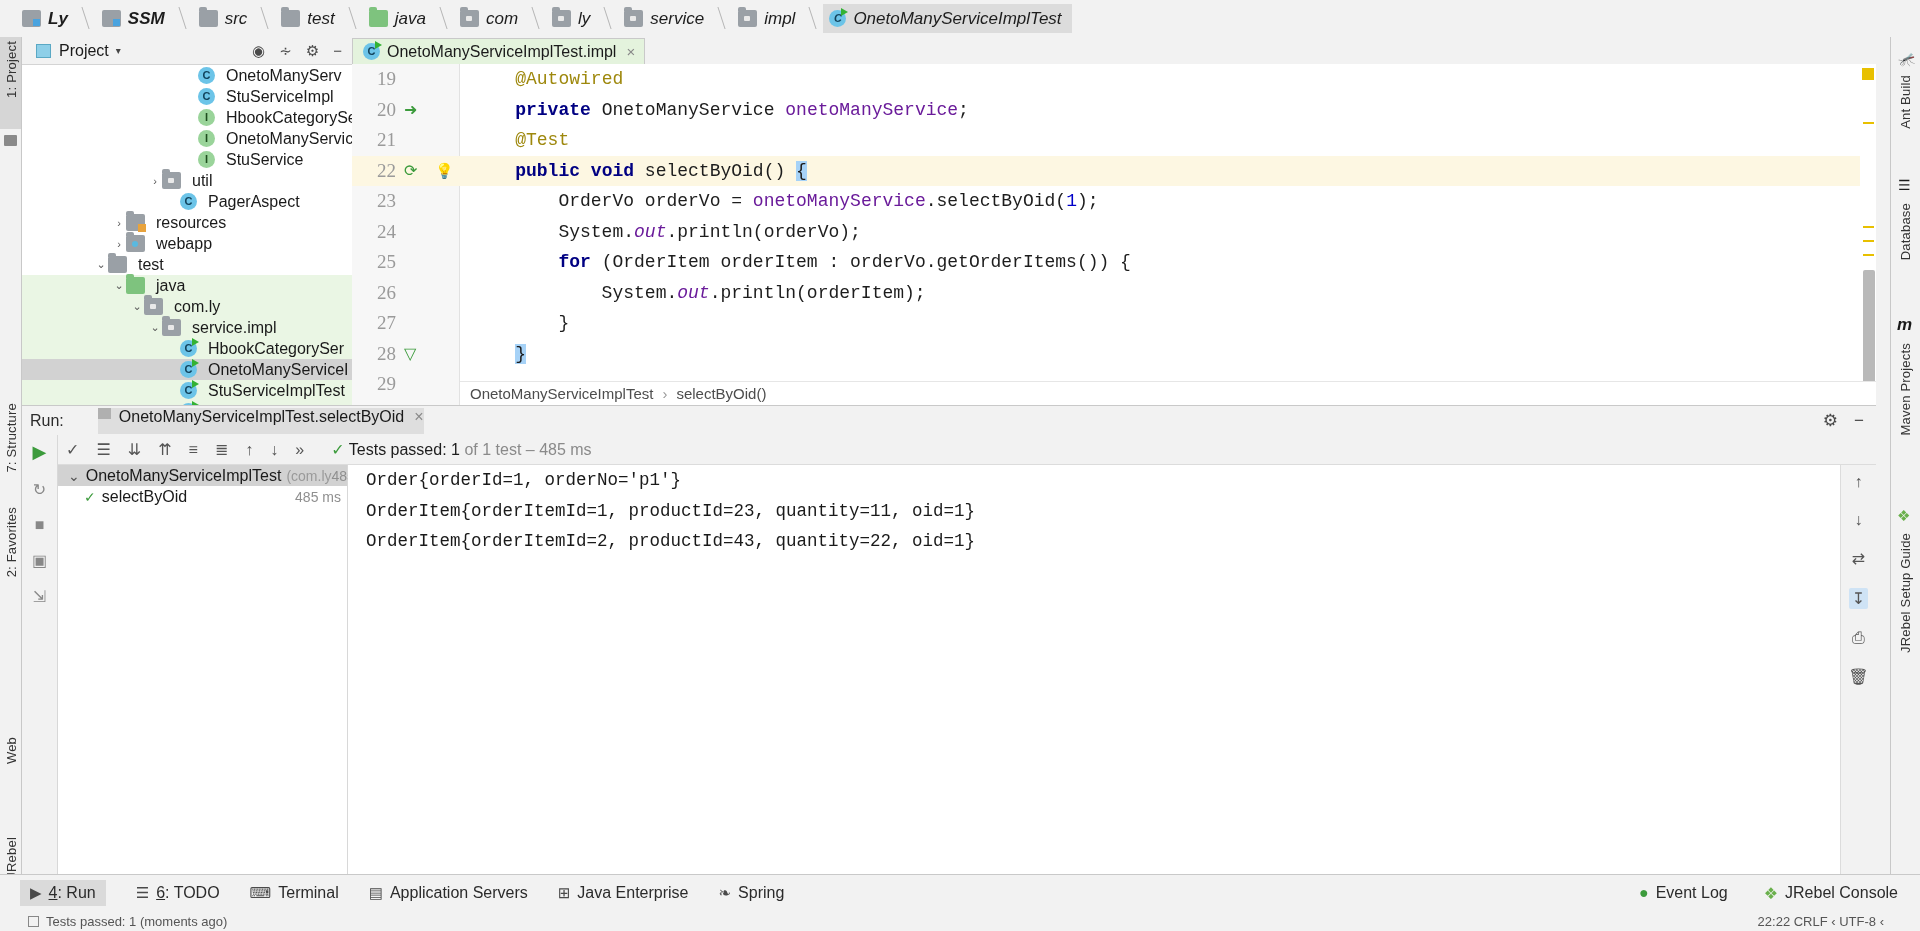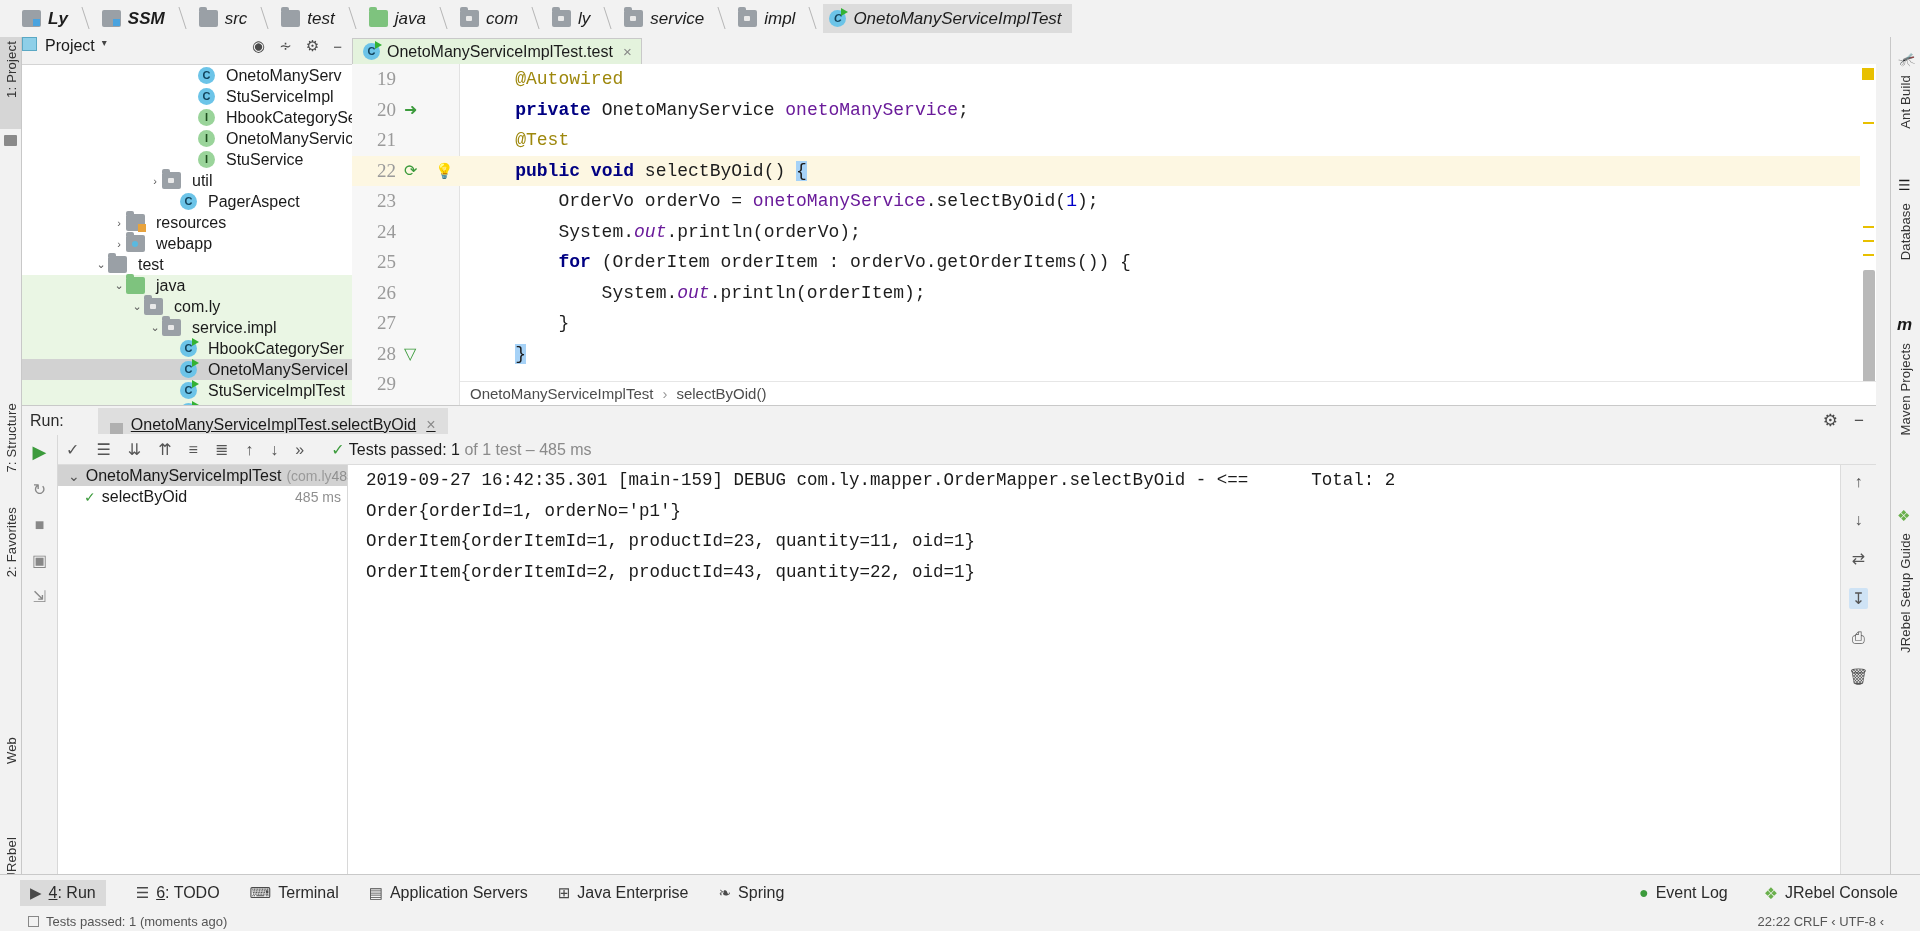--- a/index.html
+++ b/index.html
@@ -36,22 +36,22 @@
 
   
   .leftstrip { position:absolute; left:0; top:37px; width:22px; height:857px; background:#f2f2f2;
     border-right:1px solid #c8c8c8; }
   .vlabel { position:absolute; writing-mode:vertical-rl; transform:rotate(180deg);
     font-size:13px; color:#333; white-space:nowrap; letter-spacing:.2px; }
   .leftstrip .sel { position:absolute; left:0; width:21px; background:#d6d6d6; }
 
   
   .projpanel { position:absolute; left:22px; top:37px; width:330px; height:368px; background:#fff; }
-  .projhead { height:28px; background:#f2f2f2; display:flex; align-items:flex-start;
-    border-bottom:1px solid #d4d4d4; }
+  .projhead { height:28px; background:#f2f2f2; display:flex; align-items:center;
+    padding-left:14px; border-bottom:1px solid #d4d4d4; }
   .projhead .ttl { font-size:16px; margin-left:8px; }
   .projhead .caret { margin-left:7px; font-size:10px; color:#444; }
   .projhead .acts { margin-left:auto; display:flex; align-items:center; gap:14px; padding-right:10px; }
   .projhead .acts span { color:#4a4a4a; font-size:15px; cursor:default; }
   .tree { position:relative; height:340px; overflow:hidden; background:#fff; font-size:16px; }
   .trow { height:21px; display:flex; align-items:center; white-space:nowrap; padding-right:4px; }
   .trow.green { background:#eaf6e4; }
   .trow.sel { background:#d2d2d2; }
   .arrow { width:14px; text-align:center; color:#5a5a5a; font-size:11px; flex:none; }
   .tlabel { margin-left:4px; }
@@ -90,22 +90,22 @@
 
   
   .rightstrip { position:absolute; right:0; top:37px; width:30px; height:857px; background:#f2f2f2;
     border-left:1px solid #c8c8c8; }
 
   
   .runwin { position:absolute; left:22px; top:405px; right:44px; height:489px; background:#fff; }
   .runhead { height:30px; background:#f2f2f2; display:flex; align-items:center; padding-left:8px;
     border-top:1px solid #c9c9c9; }
   .runhead .lbl { font-size:16px; color:#2b2b2b; margin-right:34px; }
-  .runtab { height:26px; display:flex; align-items:flex-end; padding:0 12px; background:#dedede;
-    font-size:16px;text-decoration:underline; }
+  .runtab { height:26px; display:flex; align-items:flex-start; padding:0 0; background:#dedede;
+    font-size:16px; }
   .runtab .x { margin-left:10px; color:#8a8a8a; }
   .runhead .right { margin-left:auto; display:flex; align-items:center; gap:16px; padding-right:12px; }
   .runbody { position:absolute; left:0; top:30px; right:0; bottom:0; display:flex; }
   .runleft { width:36px; background:#f2f2f2; border-right:1px solid #d8d8d8;
     display:flex; flex-direction:column; align-items:center; padding-top:6px; gap:17px; }
   .runleft span { font-size:16px; color:#4a4a4a; }
   .runcenter { flex:1; position:relative; }
   .toolrow { height:30px; background:#f2f2f2; display:flex; align-items:center; gap:17px;
     padding-left:8px; border-bottom:1px solid #dcdcdc; }
   .toolrow span { font-size:16px; color:#555; }
@@ -331,21 +331,21 @@
           <span class="ic ic-class test">C</span>
           <span class="tlabel">SpringBaseTest</span>
         </div>
       </div>
   </div>
 
   <div class="editorwrap">
     <div class="tabbar">
       <div class="tab">
         <span class="ic ic-class test">C</span>
-        <span>OnetoManyServiceImplTest.test</span>
+        <span>OnetoManyServiceImplTest.impl</span>
         <span class="x">×</span>
       </div>
     </div>
     <div class="gutter"></div>
     <div class="linenums" id="linenums">
         <div class="lnrow" style="background: transparent;">
           <span class="ln">19</span>
         </div>
         <div class="lnrow" style="background: transparent;">
           <span class="ln">20</span>
@@ -473,21 +473,20 @@
             </div>
             <div class="ttrow">
               <span style="display: inline-block; width: 20px; flex: 0 0 auto;"></span>
               <span style="margin-right: 6px; font-size: 14px; color: rgb(60, 155, 60);">✓</span>
               <span>selectByOid</span>
               <span class="ms">485 ms</span>
             </div>
           </div>
 
         <div class="console" id="console">
-            <div class="cline">2019-09-27 16:42:35.301 [main-159] DEBUG com.ly.mapper.OrderMapper.selectByOid - &lt;==      Total: 2</div>
             <div class="cline">Order{orderId=1, orderNo='p1'}</div>
             <div class="cline">OrderItem{orderItemId=1, productId=23, quantity=11, oid=1}</div>
             <div class="cline">OrderItem{orderItemId=2, productId=43, quantity=22, oid=1}</div>
             <div class="cline"></div>
           </div>
 
         <div class="conright">
           <span>↑</span>
           <span>↓</span>
           <span>⇄</span>

